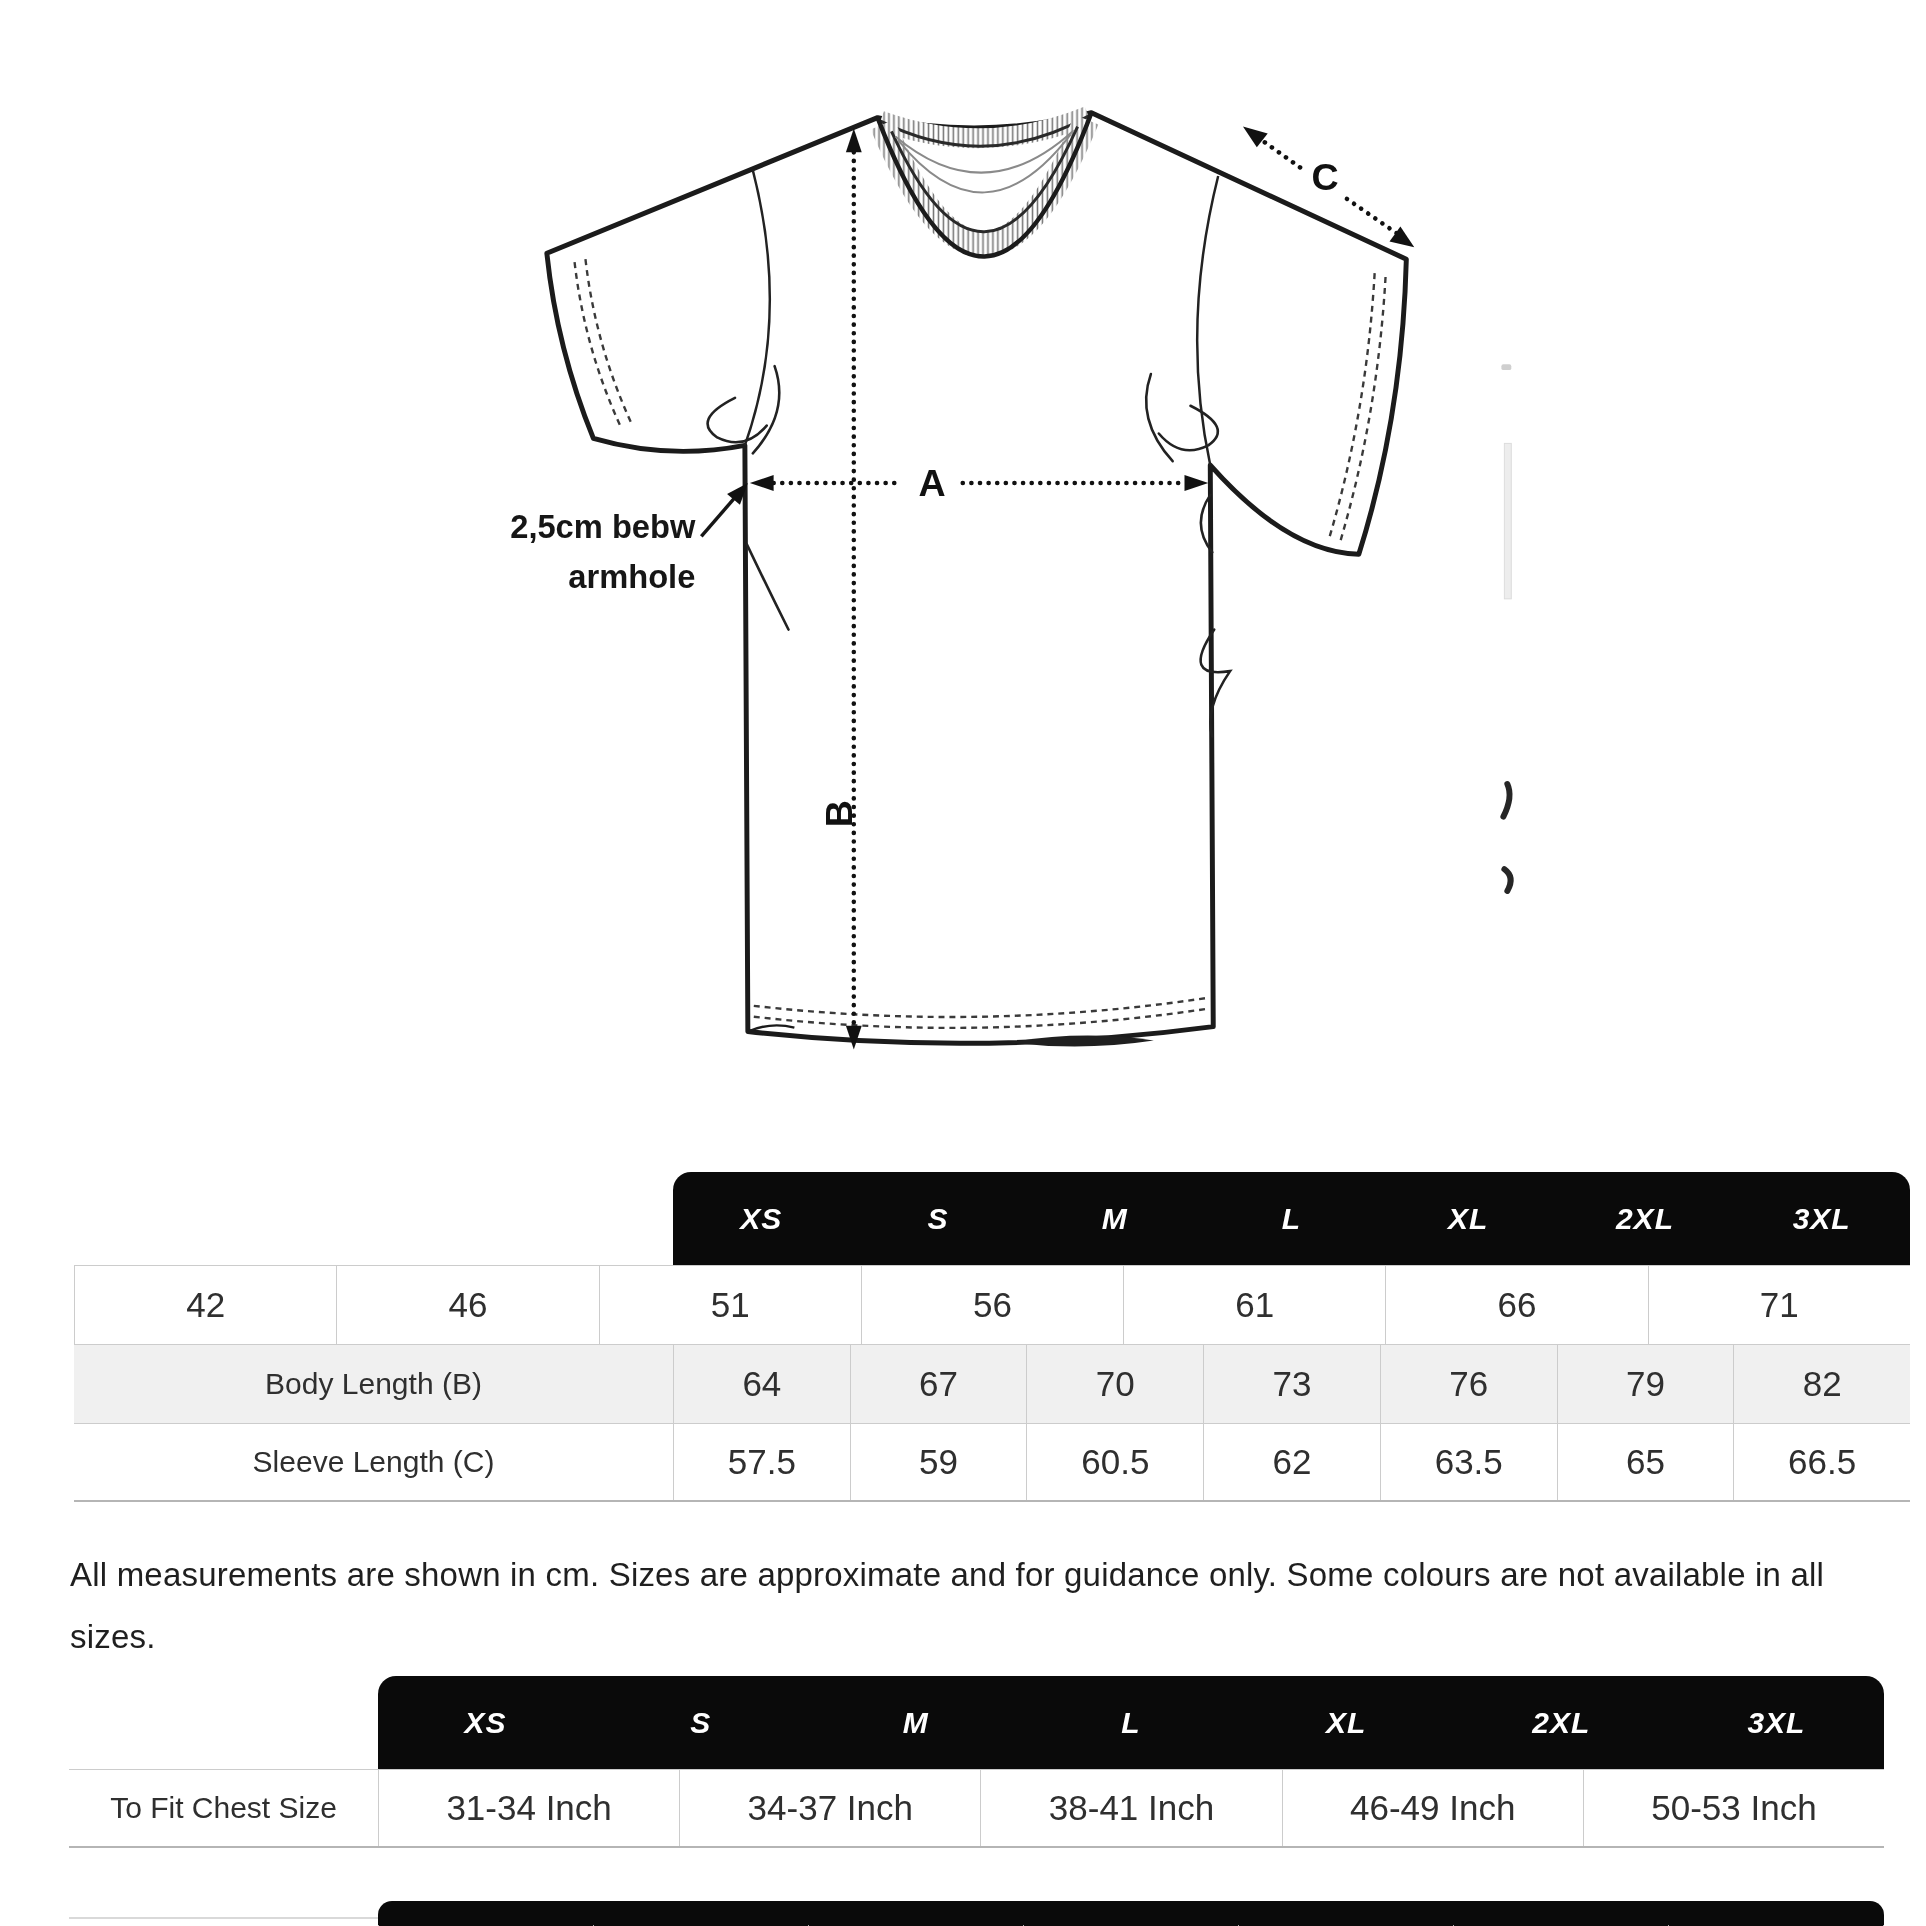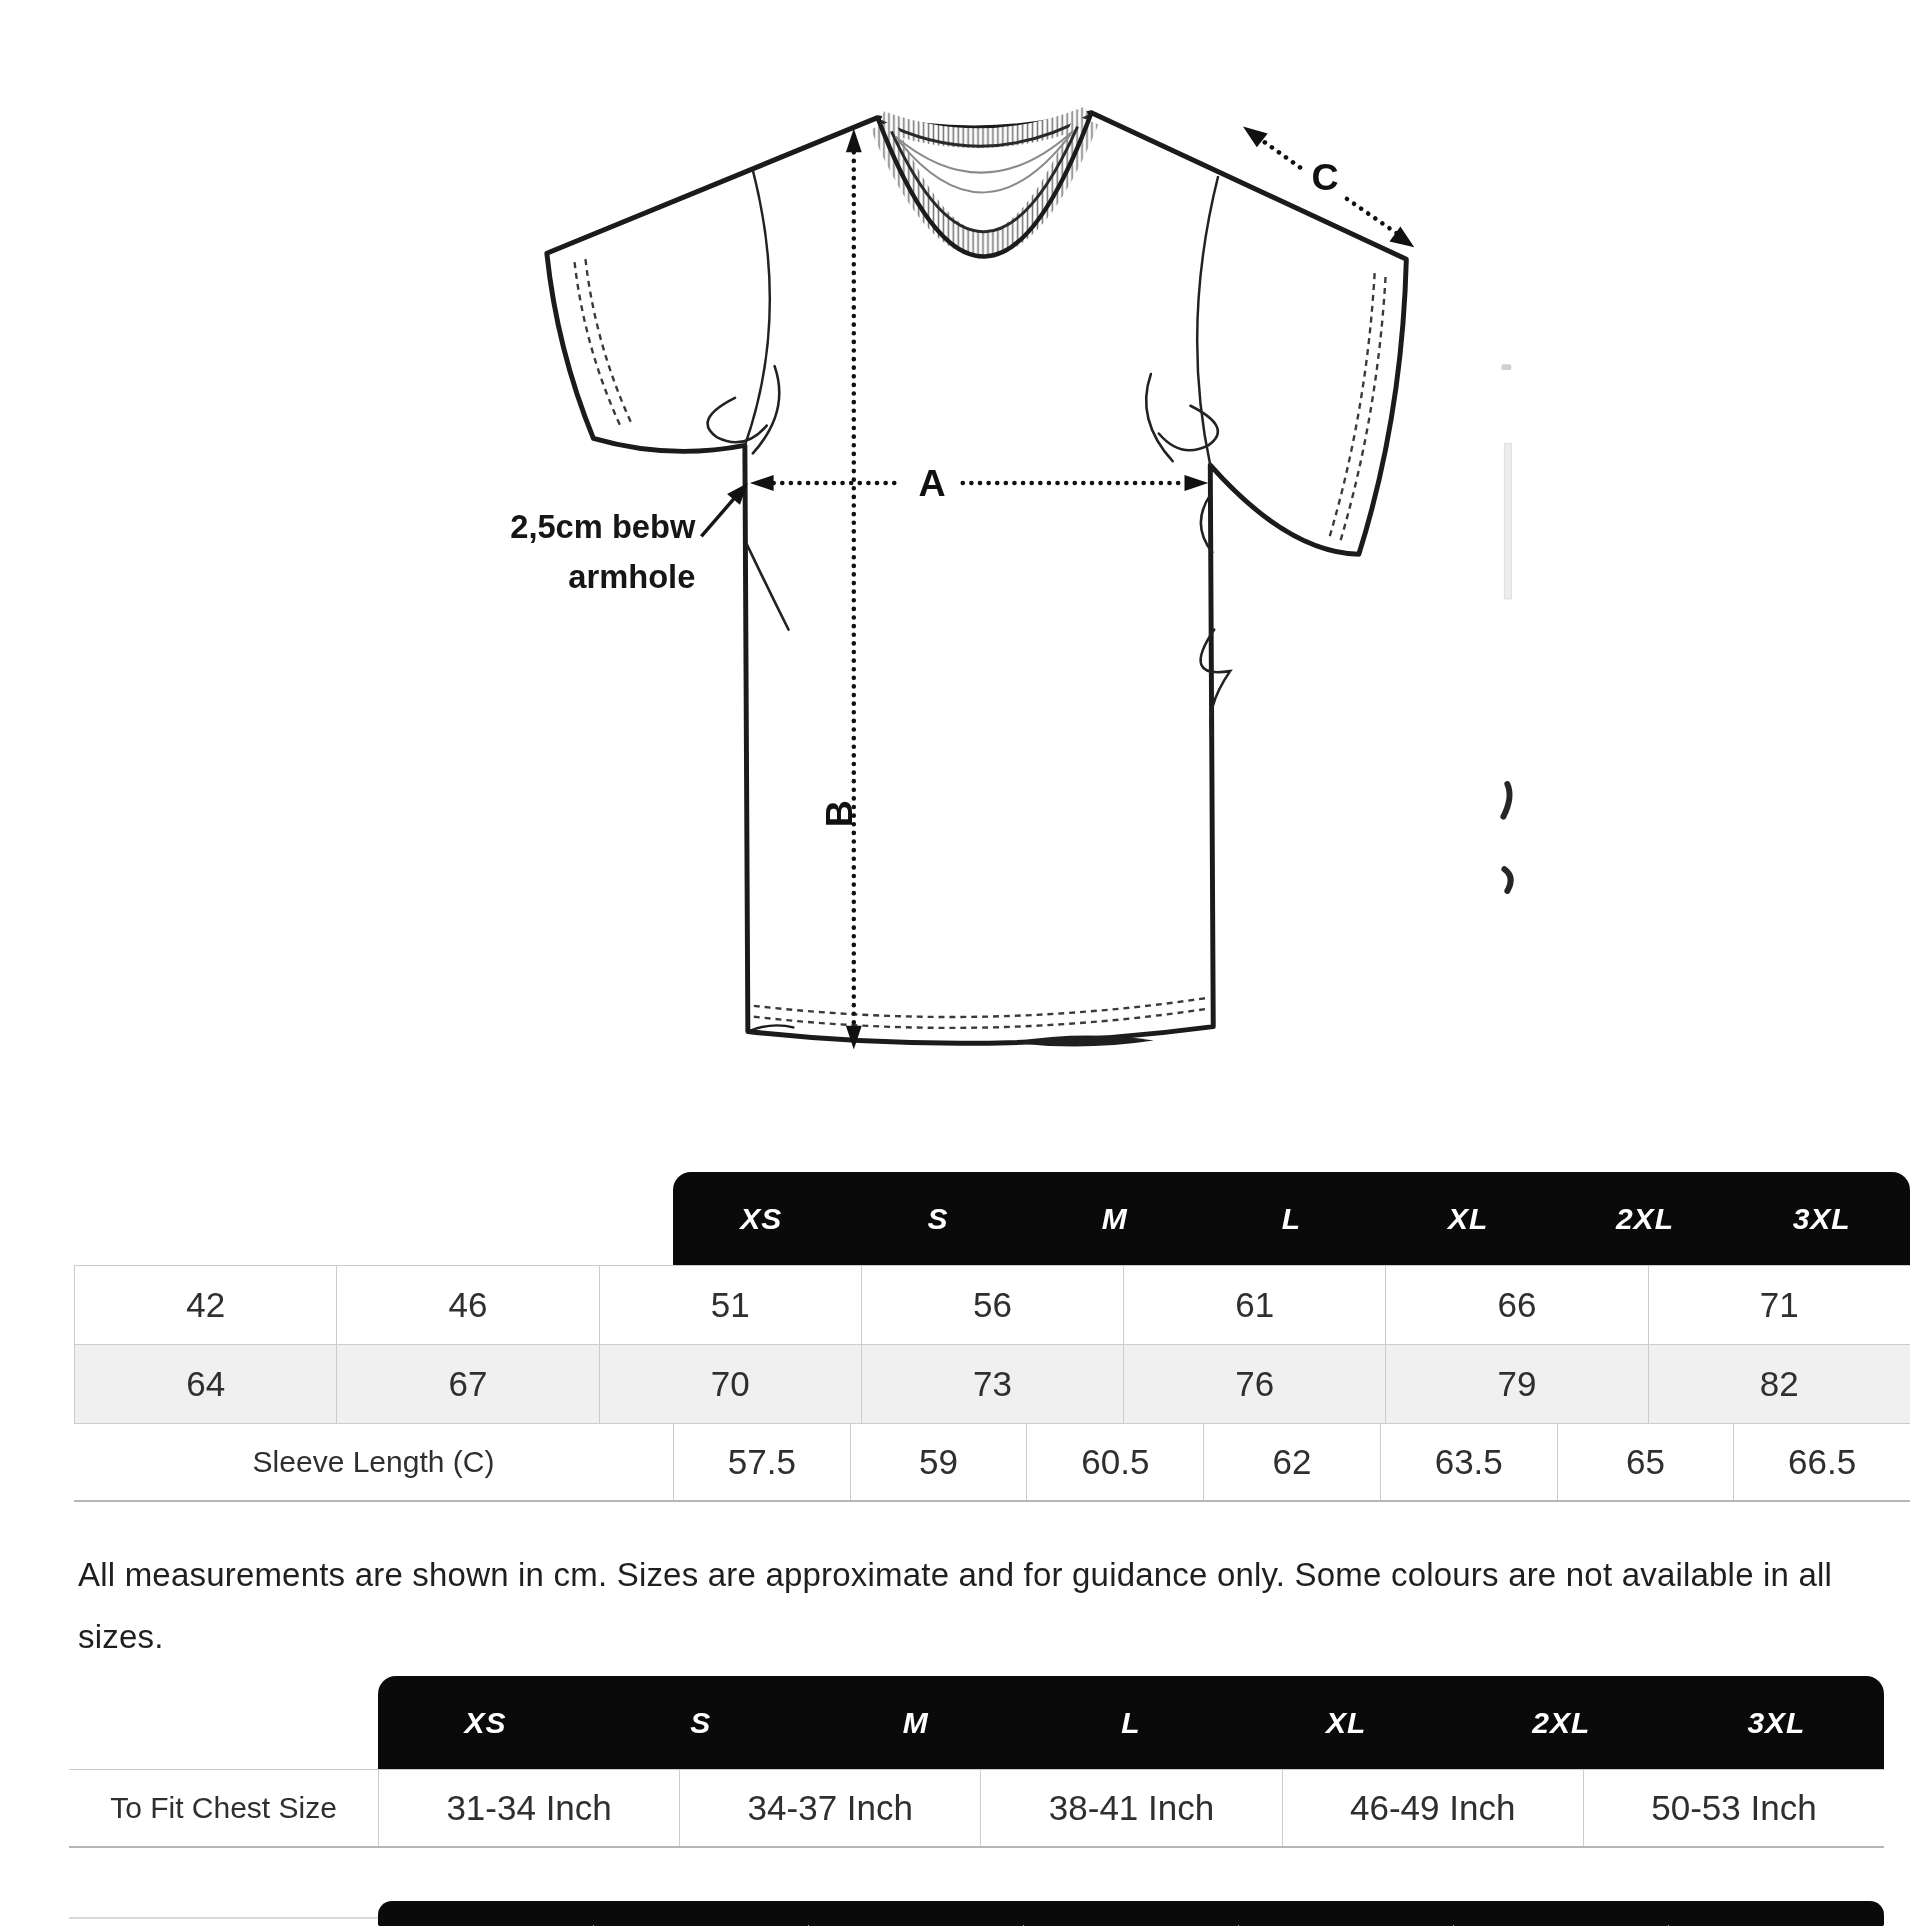--- a/index.html
+++ b/index.html
@@ -39,21 +39,21 @@
   .trow:last-child{border-bottom:2px solid var(--border-strong);}
   .trow.stripe{background:var(--stripe);}
   .row-label{flex:0 0 auto;display:flex;align-items:center;justify-content:center;
     color:var(--cell-text);font-size:30px;}
   .t1 .row-label{width:599px;}
   .t2 .row-label{width:309px;}
   .tcell{flex:1;display:flex;align-items:center;justify-content:center;
     border-left:1px solid var(--border-light);color:var(--cell-text);font-size:35px;}
 
   
-  .note{position:absolute;left:78px;top:1544px;width:1822px;height:105px;overflow:hidden;
+  .note{position:absolute;left:70px;top:1544px;width:1822px;height:105px;overflow:hidden;
     font-size:33px;line-height:62px;color:var(--note-text);letter-spacing:0.2px;}
 
   
   .t3-bar{position:absolute;left:378px;top:1901px;width:1506px;height:26px;
     background:var(--header-bg);border-radius:14px 14px 0 0;}
   .t3-leftline{position:absolute;left:69px;top:1917px;width:309px;height:2px;background:#d9d9d9;}
   .t3-stubs{position:absolute;left:378px;top:1925px;width:1506px;height:4px;display:flex;}
   .t3-stub{flex:1;border-left:1px solid var(--border-strong);}
   .t3-stub:last-child{border-right:1px solid var(--border-strong);}
 </style>
@@ -166,20 +166,21 @@
         <div class="trow">
           <div class="tcell">42</div>
           <div class="tcell">46</div>
           <div class="tcell">51</div>
           <div class="tcell">56</div>
           <div class="tcell">61</div>
           <div class="tcell">66</div>
           <div class="tcell">71</div>
         </div>
         <div class="trow stripe">
+          <div class="row-label">Body Length (B)</div>
           <div class="tcell">64</div>
           <div class="tcell">67</div>
           <div class="tcell">70</div>
           <div class="tcell">73</div>
           <div class="tcell">76</div>
           <div class="tcell">79</div>
           <div class="tcell">82</div>
         </div>
         <div class="trow">
           <div class="row-label">Sleeve Length (C)</div>

